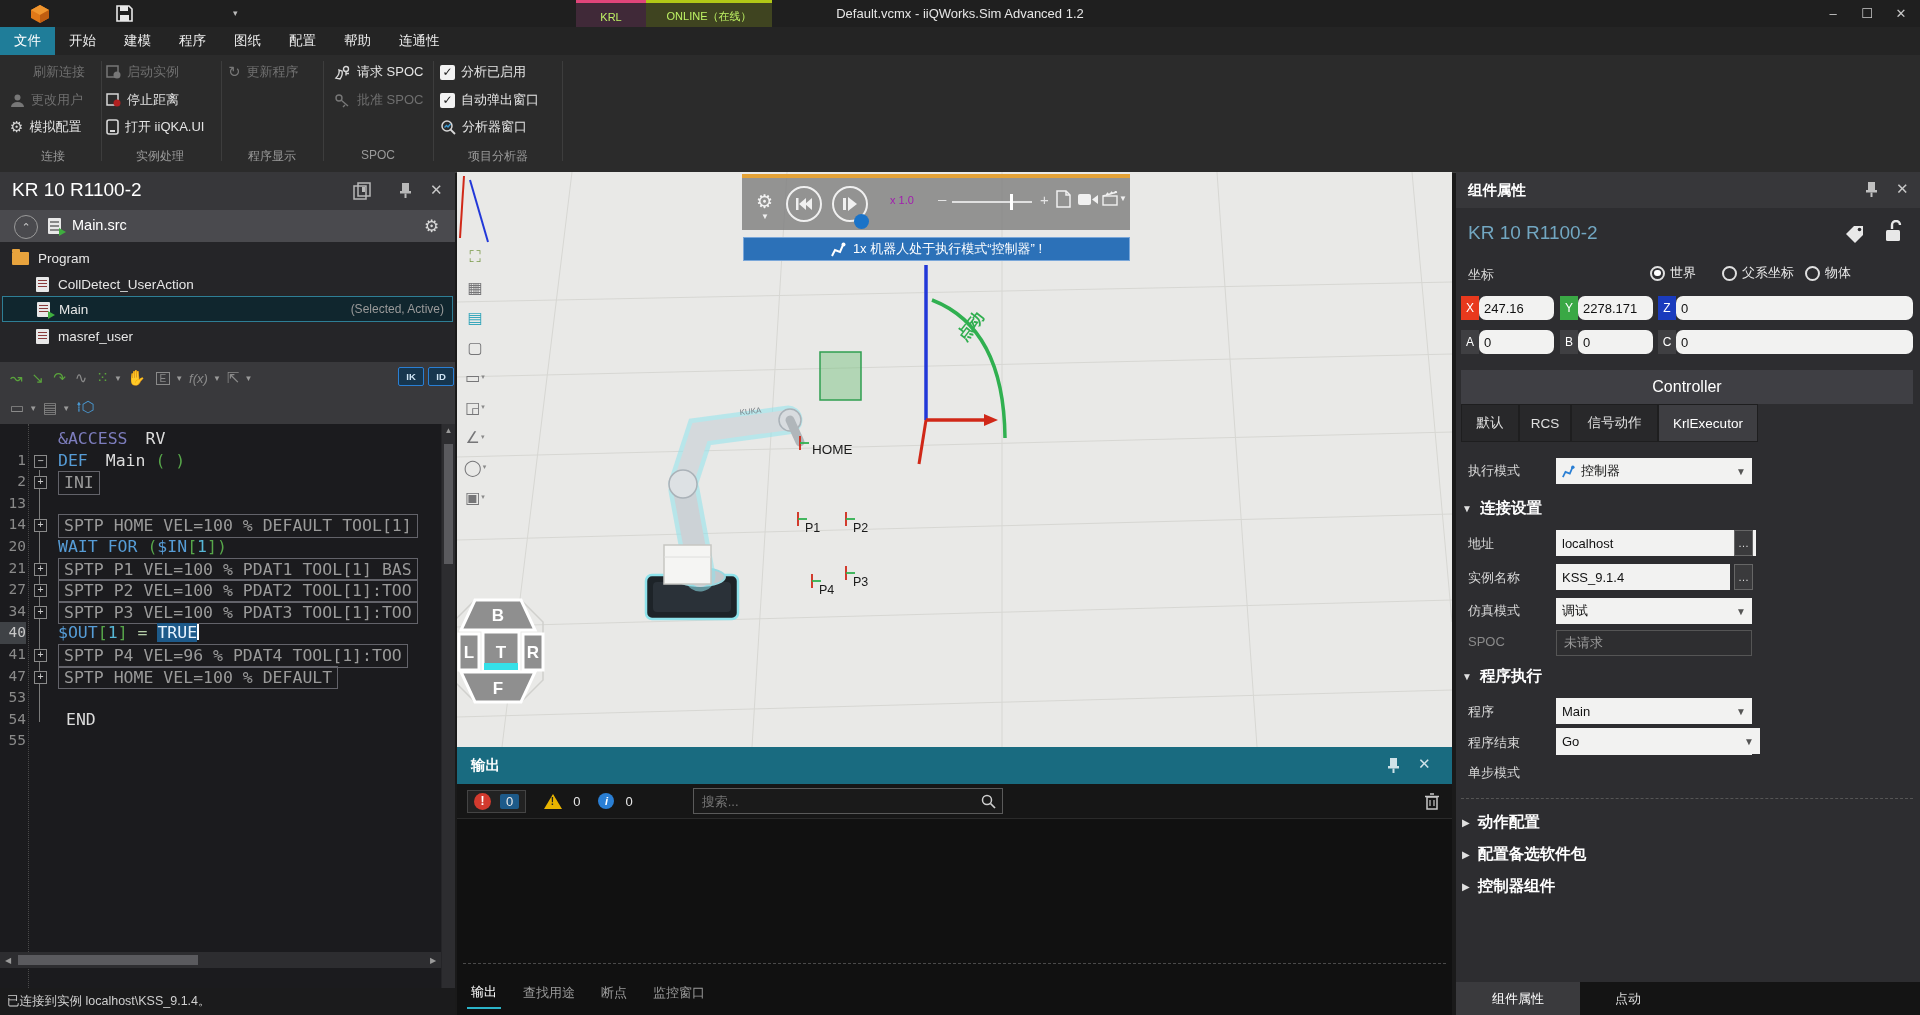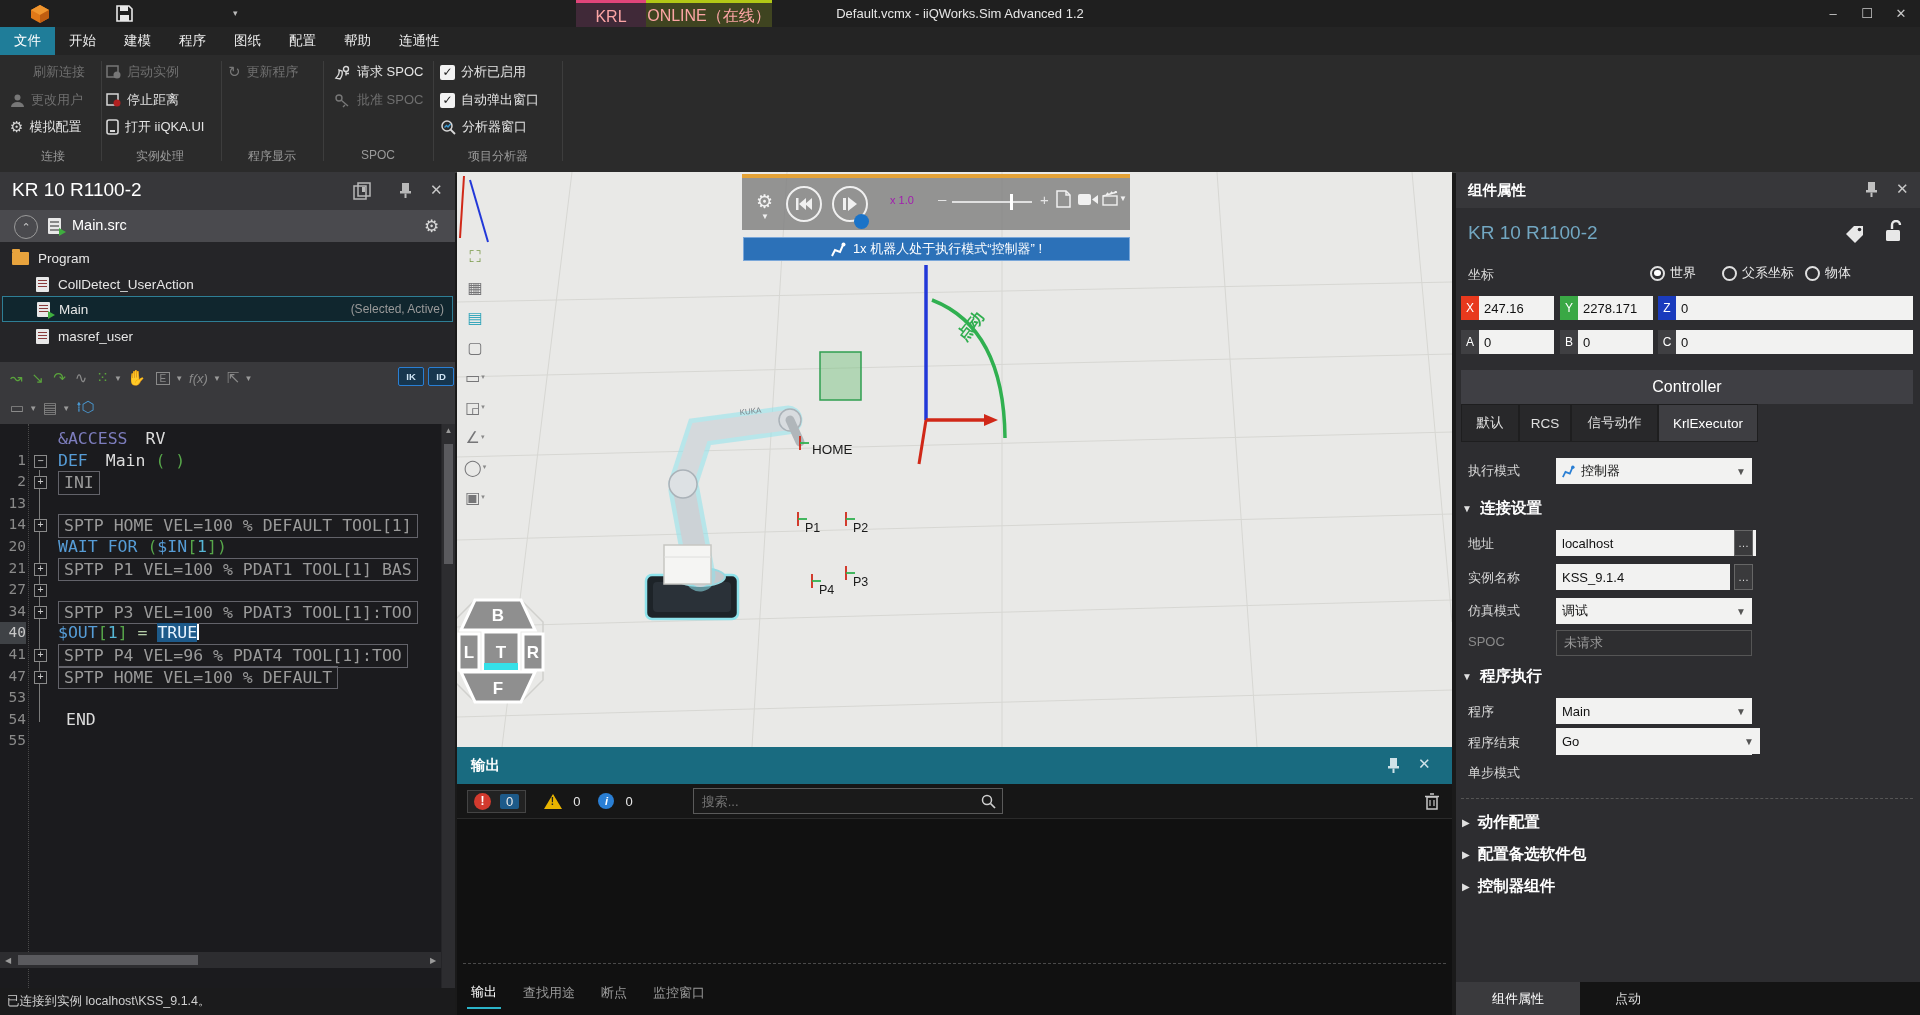--- a/index.html
+++ b/index.html
@@ -7,21 +7,21 @@
        font-family:"Liberation Sans","DejaVu Sans",sans-serif;color:#e8e8e8;font-size:13px;
        -webkit-font-smoothing:antialiased;}
   .abs{position:absolute;}
   .ctr{display:flex;align-items:center;justify-content:center;}
   .row{display:flex;align-items:center;}
   
   .titlebar{left:0;top:0;width:1920px;height:27px;background:#1f1f1f;}
   .menurow{left:0;top:27px;width:1920px;height:28px;background:#242424;}
   .menu-item{height:28px;padding:0 14px;display:flex;align-items:center;color:#ececec;font-size:13.5px;}
   .menu-item.active{background:#1f7d99;color:#fff;}
-  .toptab{position:absolute;top:0;height:27px;display:flex;align-items:center;justify-content:center;color:#fca5a5;font-size:16px;}
+  .toptab{position:absolute;top:0;height:27px;display:flex;align-items:center;justify-content:center;color:#bef264;font-size:11px;}
   .subtab{position:absolute;top:27px;height:28px;display:flex;align-items:center;justify-content:center;font-size:12.5px;}
   .winbtn{width:34px;height:26px;color:#c8c8c8;font-size:13px;}
   
   .ribbon{left:0;top:55px;width:1920px;height:117px;background:#2b2b2b;border-bottom:1px solid #3d3d3d;}
   .rib-item{position:absolute;height:22px;display:flex;align-items:center;gap:6px;font-size:13px;color:#e4e4e4;white-space:nowrap;}
   .rib-item.dis{color:#6f6f6f;}
   .rib-label{position:absolute;top:93px;height:18px;color:#9a9a9a;font-size:12px;text-align:center;}
   .rib-sep{position:absolute;top:6px;height:100px;width:1px;background:#3d3d3d;}
   .cbx{width:15px;height:15px;background:#f2f2f2;border-radius:2px;color:#1a1a1a;font-size:12px;line-height:15px;text-align:center;font-weight:bold;}
   .gear{color:#d8d8d8;font-size:15px;}
@@ -77,21 +77,21 @@
   .info-ic{width:16px;height:16px;border-radius:50%;background:#2a7fd4;color:#fff;font-size:11px;font-weight:bold;text-align:center;line-height:16px;font-style:italic;}
   .searchbox{height:24px;background:#1a1a1a;border:1px solid #5a5a5a;display:flex;align-items:center;color:#8a8a8a;}
   .out-tab{height:30px;display:flex;align-items:center;padding:0 4px;color:#9a9a9a;font-size:13px;}
   .out-tab.active{color:#fff;border-bottom:2px solid #2bb3c8;}
   
   .rpanel{left:1456px;top:172px;width:464px;height:810px;background:#2d2d30;}
   .rp-head{position:absolute;left:0;top:0;width:464px;height:36px;background:#37373a;display:flex;align-items:center;}
   .rp-label{position:absolute;color:#d8d8d8;font-size:13px;}
   .rfield{position:absolute;height:24px;display:flex;}
   .rchip{width:18px;background:#3f3f42;color:#fff;font-size:12px;display:flex;align-items:center;justify-content:center;}
-  .rval{flex:1;background:#f2f2f1;color:#111;font-size:13px;display:flex;align-items:center;padding-left:5px;}
+  .rval{flex:1;background:#f2f2f1;color:#111;font-size:13px;display:flex;align-items:center;padding-left:5px;border-radius:7px;}
   .radio{width:15px;height:15px;border:2px solid #e0e0e0;border-radius:50%;box-sizing:border-box;position:relative;flex:0 0 auto;}
   .radio.sel:after{content:"";position:absolute;left:2.2px;top:2.2px;width:6.6px;height:6.6px;border-radius:50%;background:#fff;}
   .ctab{position:absolute;top:0;height:38px;display:flex;align-items:center;justify-content:center;background:#28282a;border:1px solid #1e1e1f;color:#e0e0e0;font-size:13.5px;box-sizing:border-box;}
   .ctab.active{background:#3e3e42;color:#fff;}
   .dd{position:absolute;height:26px;background:#f2f2f1;color:#111;font-size:13px;display:flex;align-items:center;padding:0 6px;box-sizing:border-box;}
   .dd .arrow{position:absolute;right:6px;color:#555;font-size:10px;}
   .dd.disabled{background:#2e2e30;border:1px solid #555;color:#9a9a9a;padding-left:7px;}
   .dotbtn{position:absolute;width:19px;height:26px;background:#3a3a3c;border:1px solid #666;color:#ddd;font-size:11px;display:flex;align-items:center;justify-content:center;box-sizing:border-box;}
   .sect{position:absolute;color:#fff;font-size:15.5px;font-weight:bold;display:flex;align-items:center;gap:8px;}
   .sect .tri{font-size:10px;color:#e0e0e0;}
@@ -360,20 +360,21 @@
             <span class="txt"><span class="s-kw">WAIT FOR </span><span class="s-gr">(</span><span class="s-kw">$IN</span><span class="s-gr">[</span><span class="s-num">1</span><span class="s-gr">]</span><span class="s-gr">)</span></span>
           </div>
           <div class="cl">
             <span class="num">21</span>
             <span class="fold">+</span>
             <span class="txt boxed"><span class="s-box">SPTP P1 VEL=100 % PDAT1 TOOL[1] BAS</span></span>
           </div>
           <div class="cl">
             <span class="num">27</span>
             <span class="fold">+</span>
+            <span class="txt boxed"><span class="s-box">SPTP P2 VEL=100 % PDAT2 TOOL[1]:TOO</span></span>
           </div>
           <div class="cl">
             <span class="num">34</span>
             <span class="fold">+</span>
             <span class="txt boxed"><span class="s-box">SPTP P3 VEL=100 % PDAT3 TOOL[1]:TOO</span></span>
           </div>
           <div class="cl">
             <span class="num cur">40</span>
             <span class="txt"><span class="s-kw">$OUT</span><span class="s-gr">[</span><span class="s-num">1</span><span class="s-gr">]</span><span class="s-op"> = </span><span class="s-kw s-sel">TRUE</span><span class="cursor"></span></span>
           </div>

